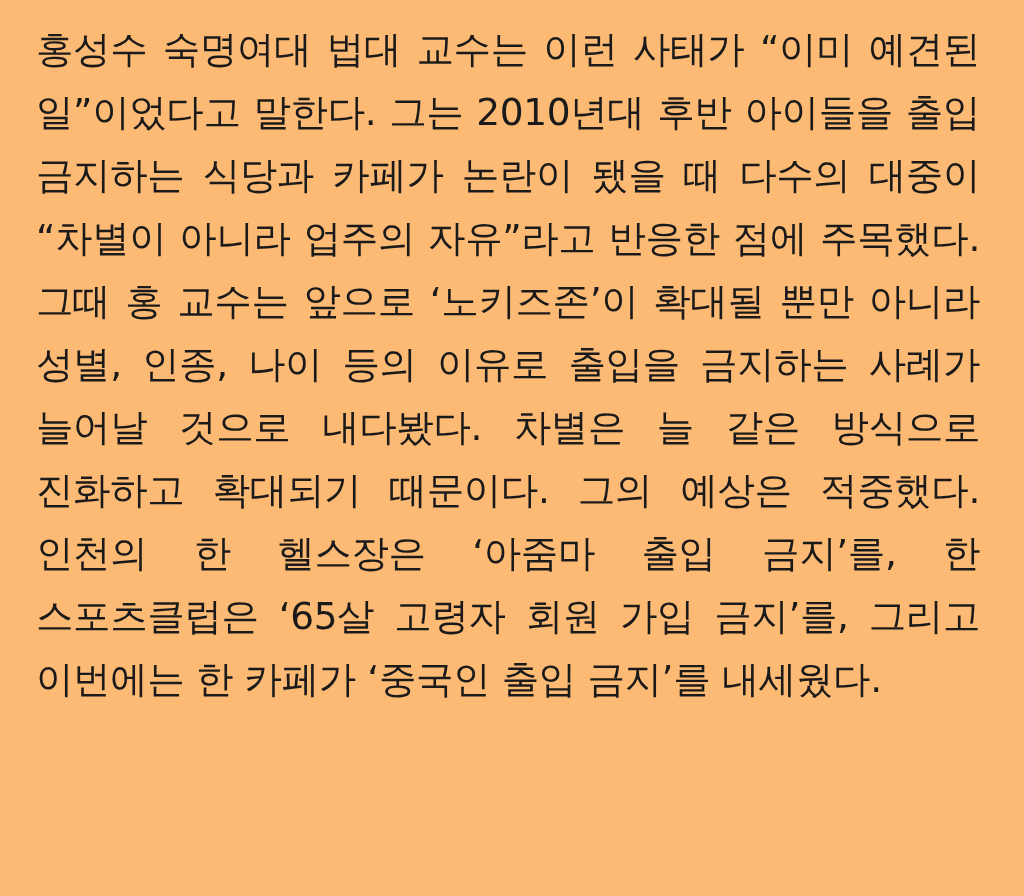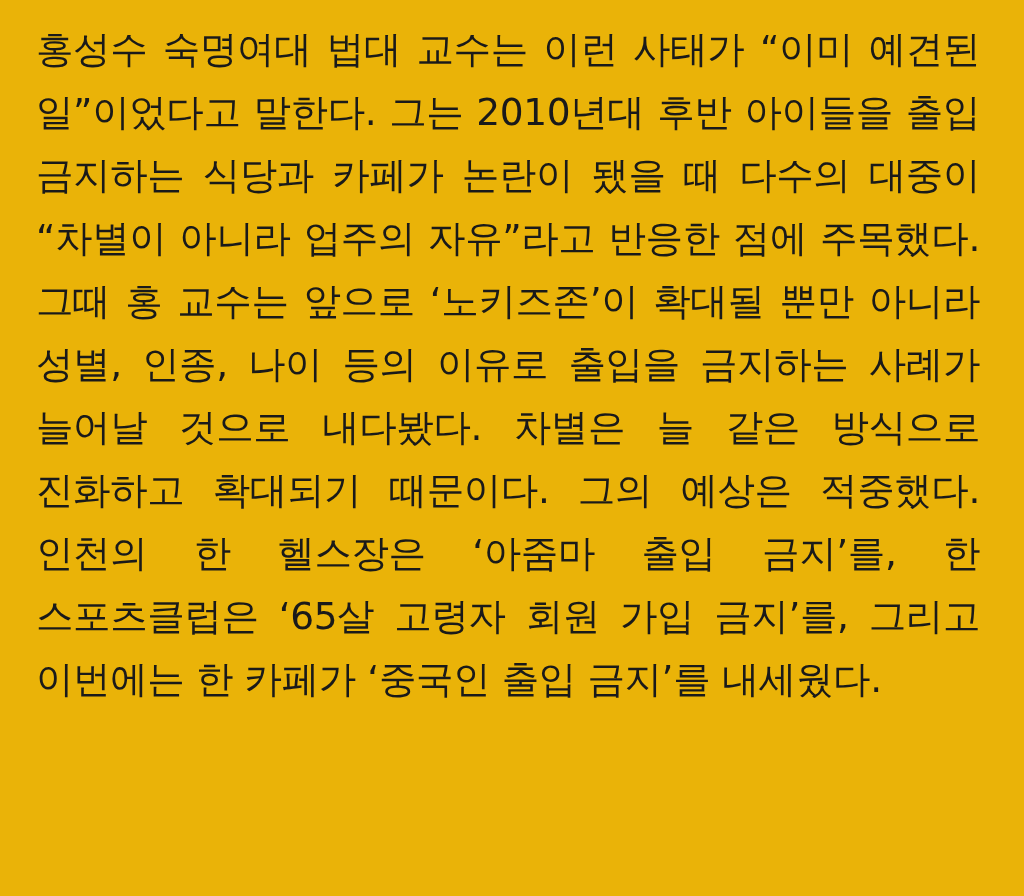--- a/index.html
+++ b/index.html
@@ -11,21 +11,21 @@
     width: 1024px;
     height: 896px;
     overflow: hidden;
     font-family: "DejaVu Sans", "Liberation Sans", sans-serif;
   }
   .page {
     width: 1024px;
     height: 896px;
     box-sizing: border-box;
     padding: 18px 44px 0 36px;
-    background: #eab308;
+    background: #fdba74;
   }
   .article-body {
     margin: 0;
     color: #1a1a1a;
     font-family: "DejaVu Sans", "Liberation Sans", sans-serif;
     font-size: 37.5px;
     line-height: 63px;
     letter-spacing: -0.4px;
     text-align: justify;
     text-justify: inter-character;

